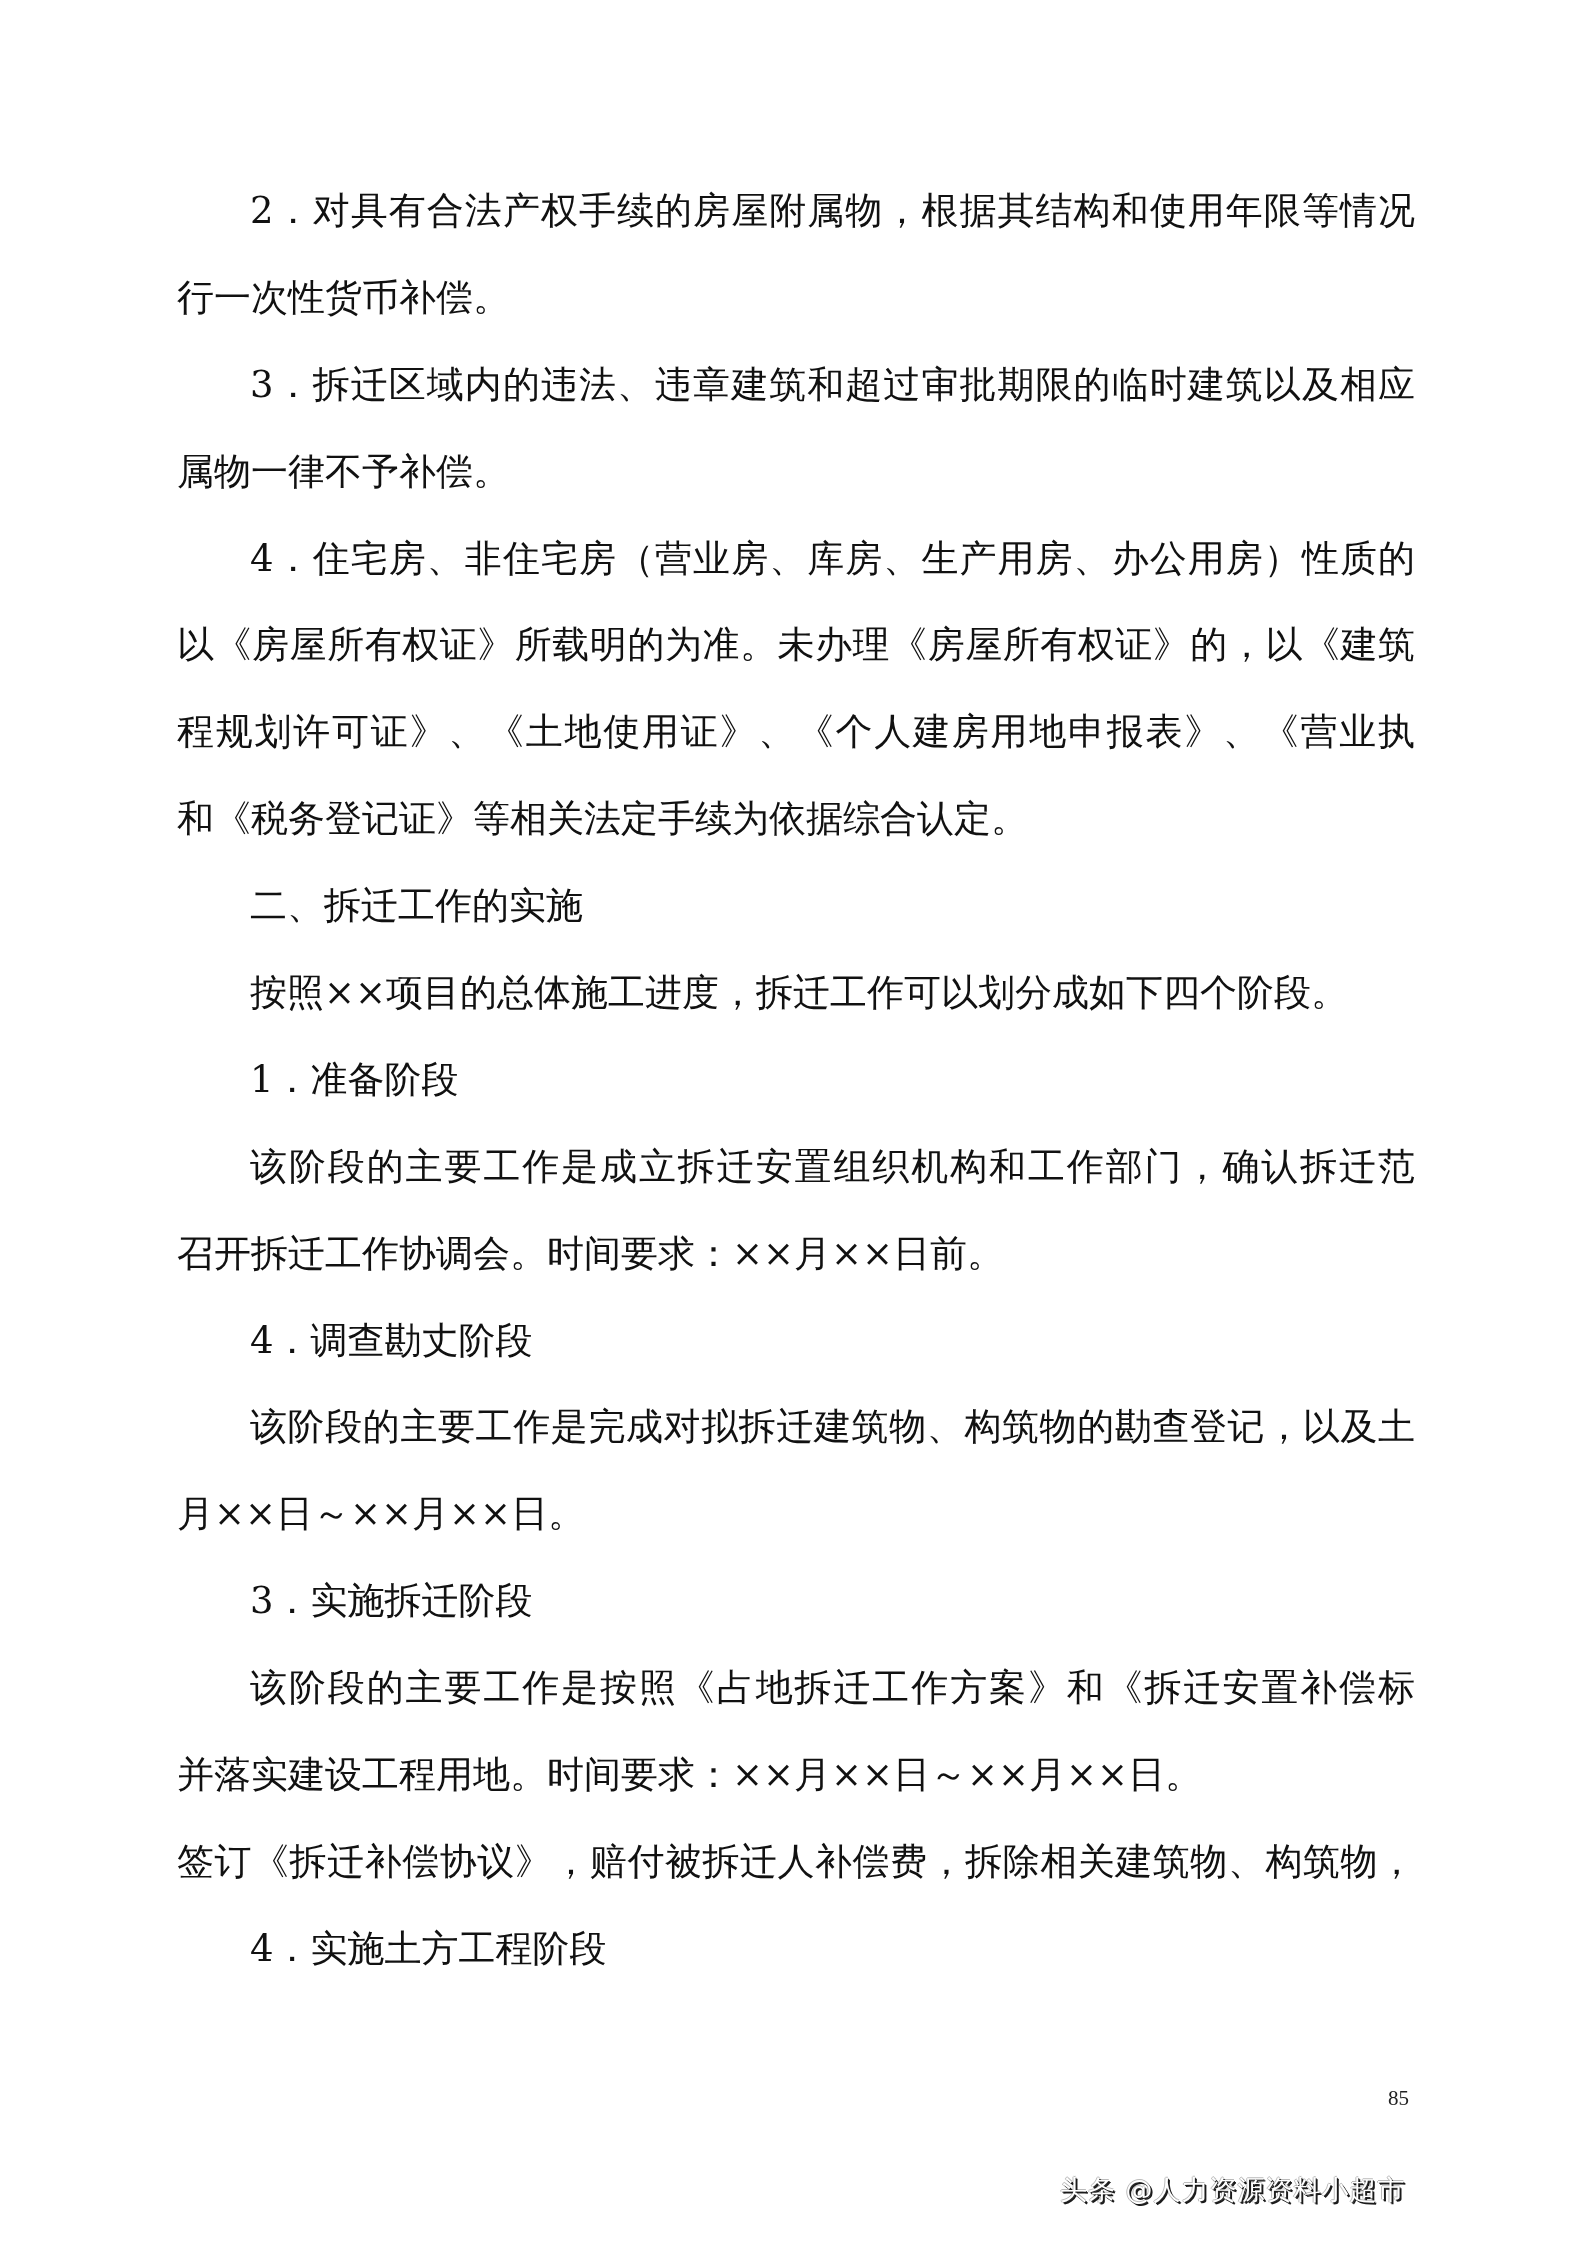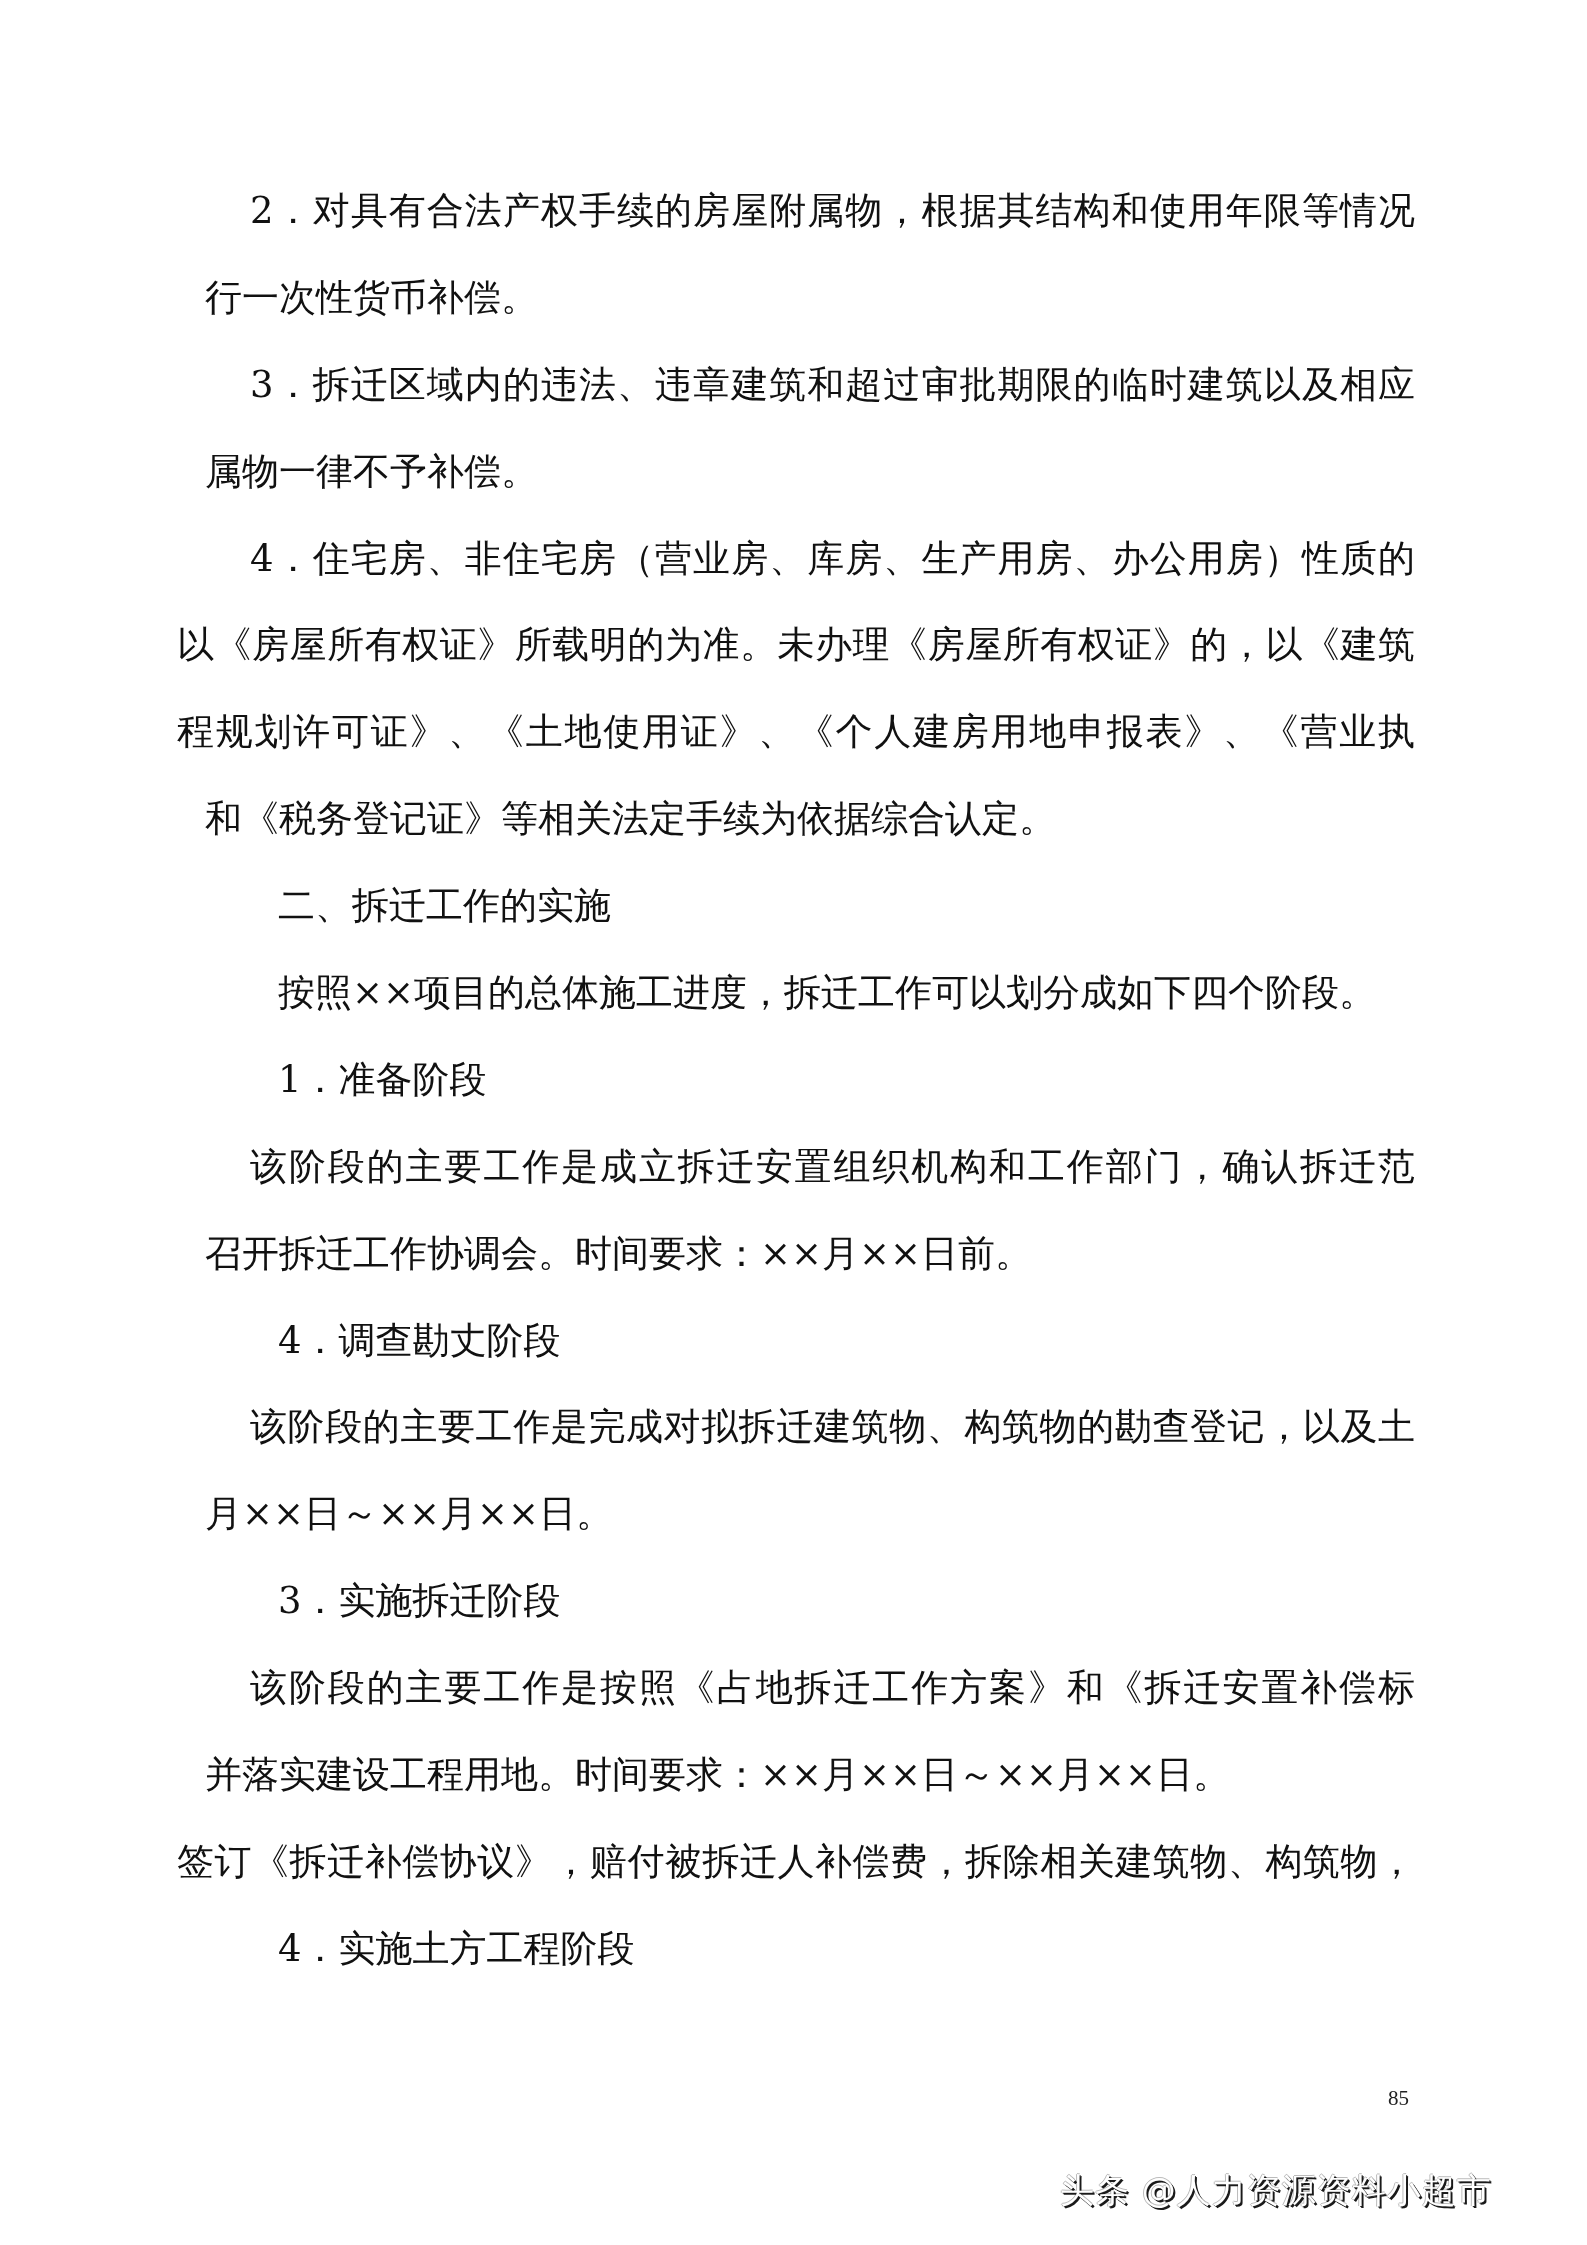--- a/index.html
+++ b/index.html
@@ -40,38 +40,37 @@
     padding-left: 73px;
   }
   .line.full {
     text-align: justify;
     text-align-last: justify;
     white-space: normal;
     overflow: hidden;
   }
   .line.left {
     text-align: left;
-    margin-left: 28px;
   }
   .page-number {
     position: absolute;
     left: 1388px;
     top: 2084px;
     width: 30px;
     font-family: Liberation Serif, serif;
     font-size: 21px;
     line-height: 28px;
     color: #222222;
   }
   .watermark {
     position: absolute;
     left: 1060px;
     top: 2166px;
     font-family: "DejaVu Sans", "Liberation Sans", sans-serif;
-    font-size: 34px;
+    font-size: 27px;
     line-height: 48px;
     color: #ffffff;
     letter-spacing: 1px;
     text-shadow:
       2px 2px 0 #1a1a1a,
       1px 1px 0 #333333,
       -1px 0 0 #bbbbbb,
       0 -1px 0 #bbbbbb;
     white-space: nowrap;
   }

